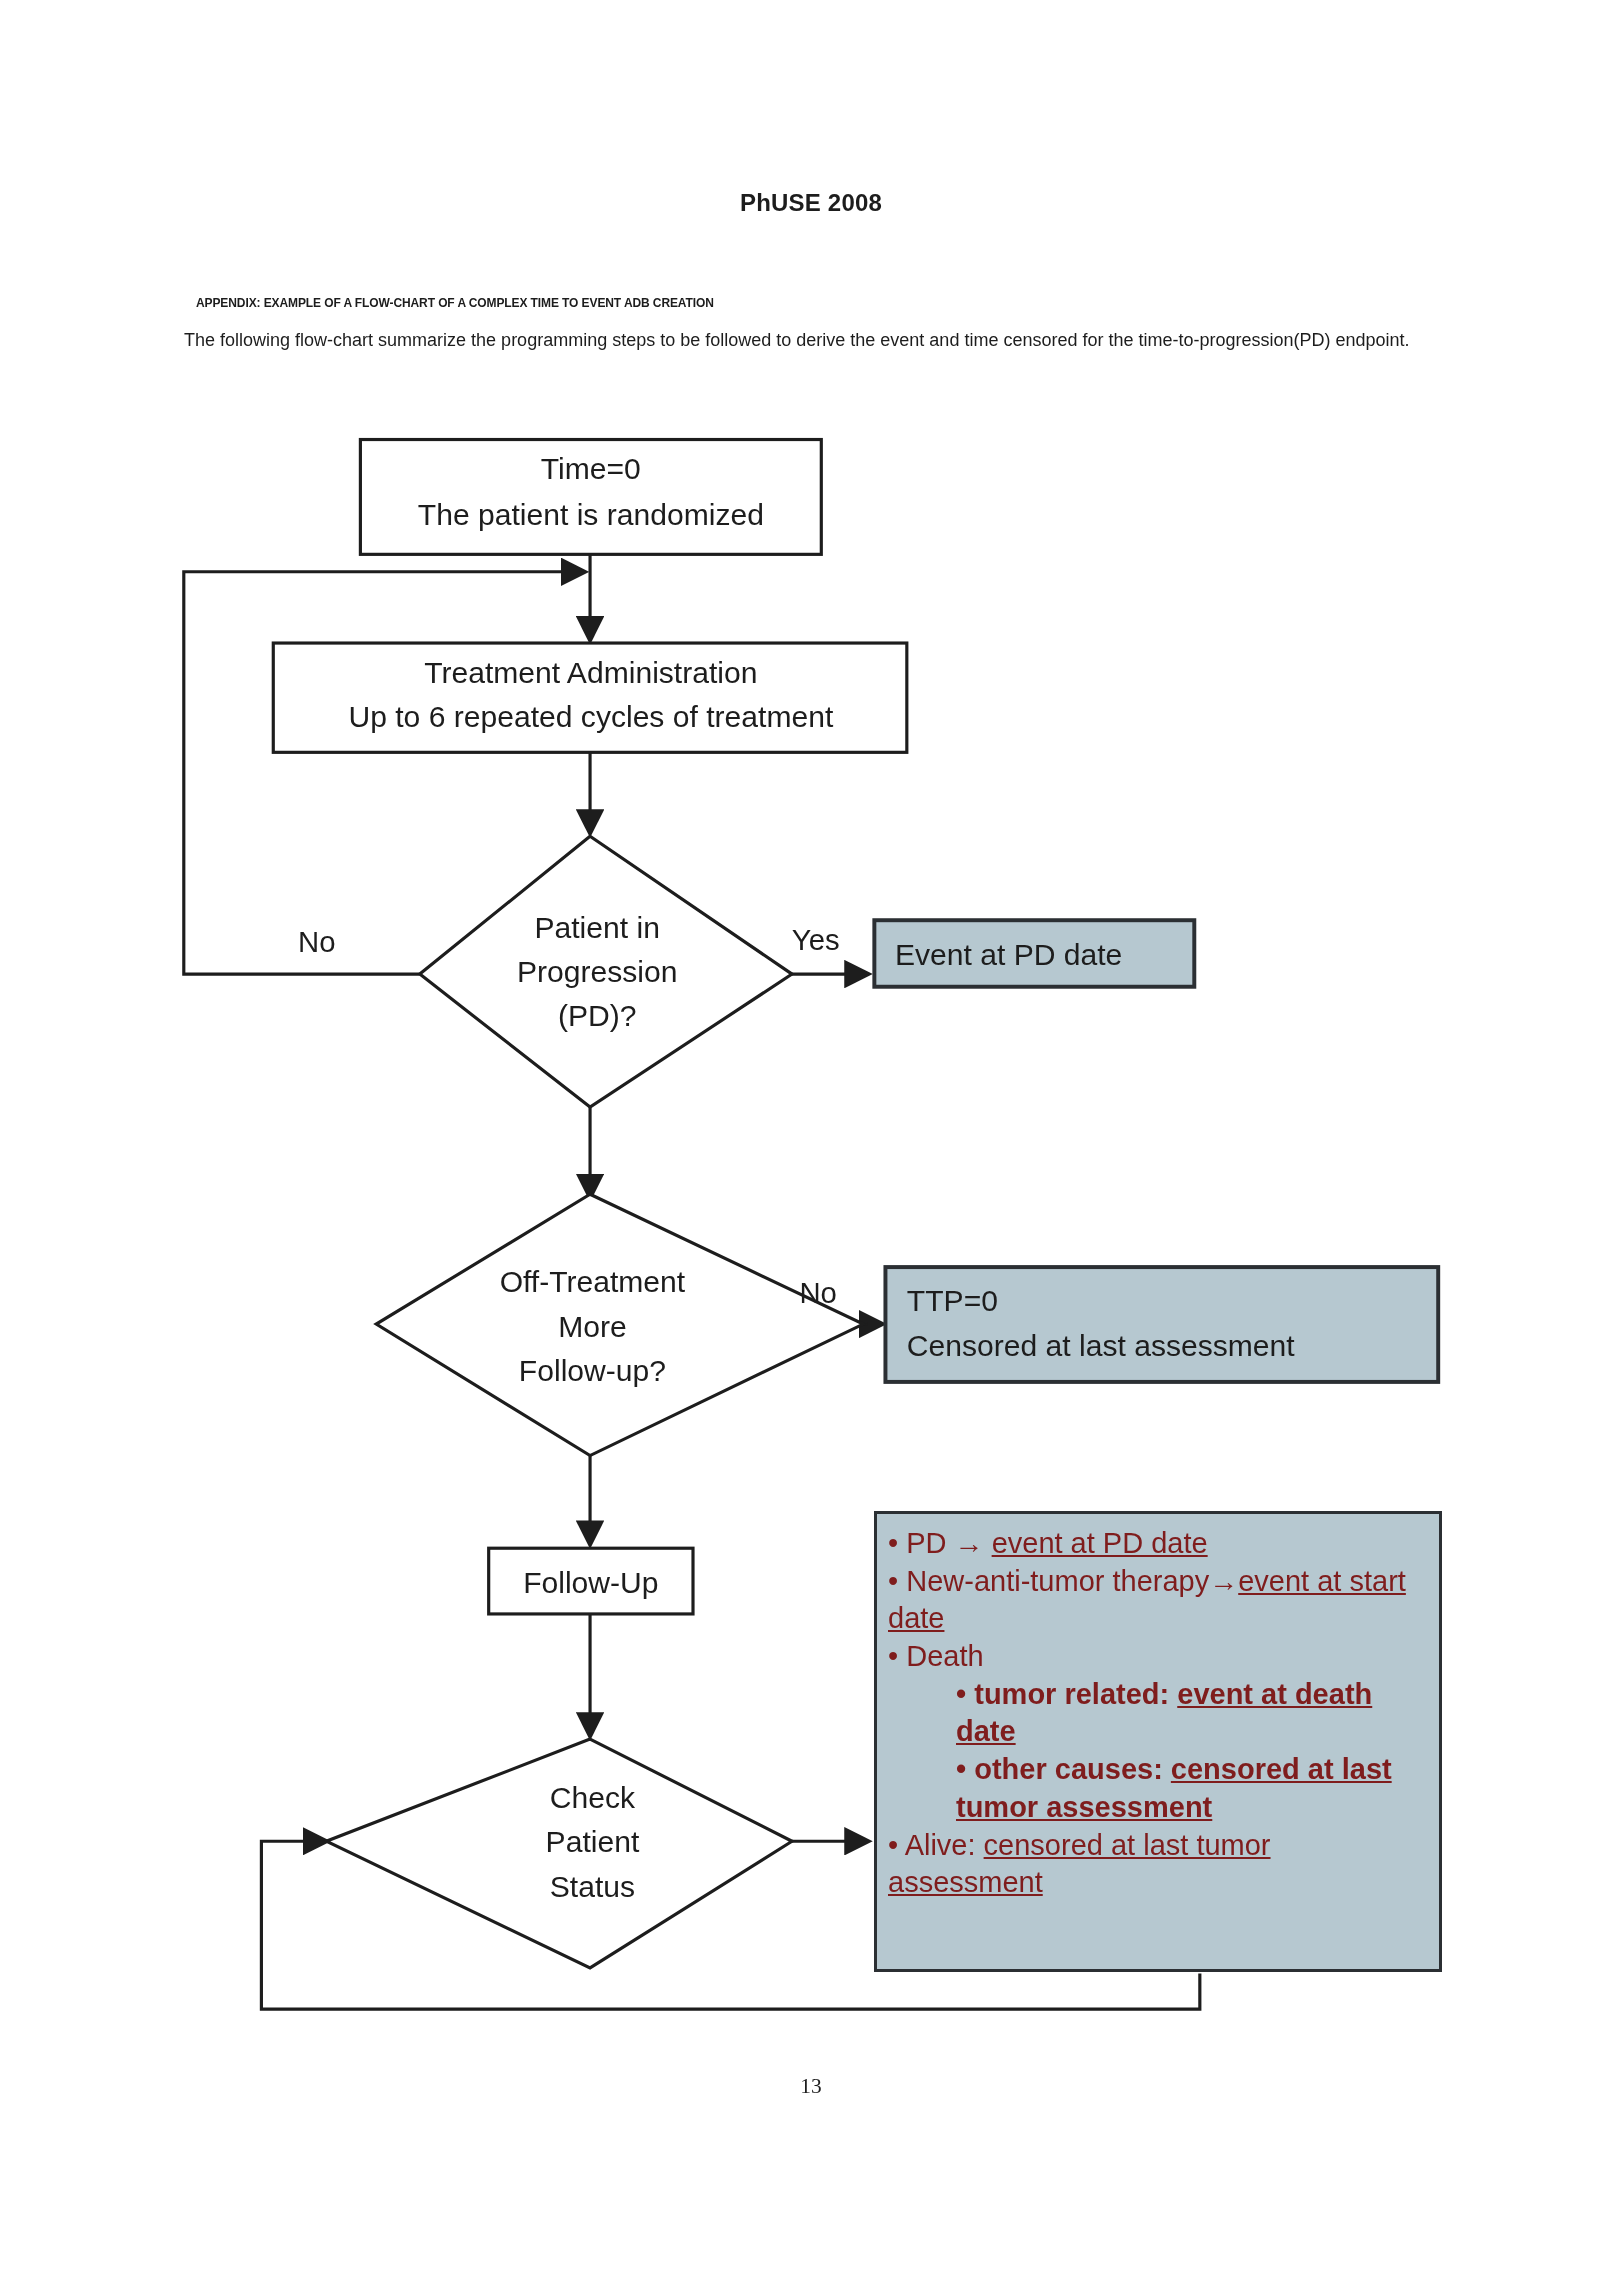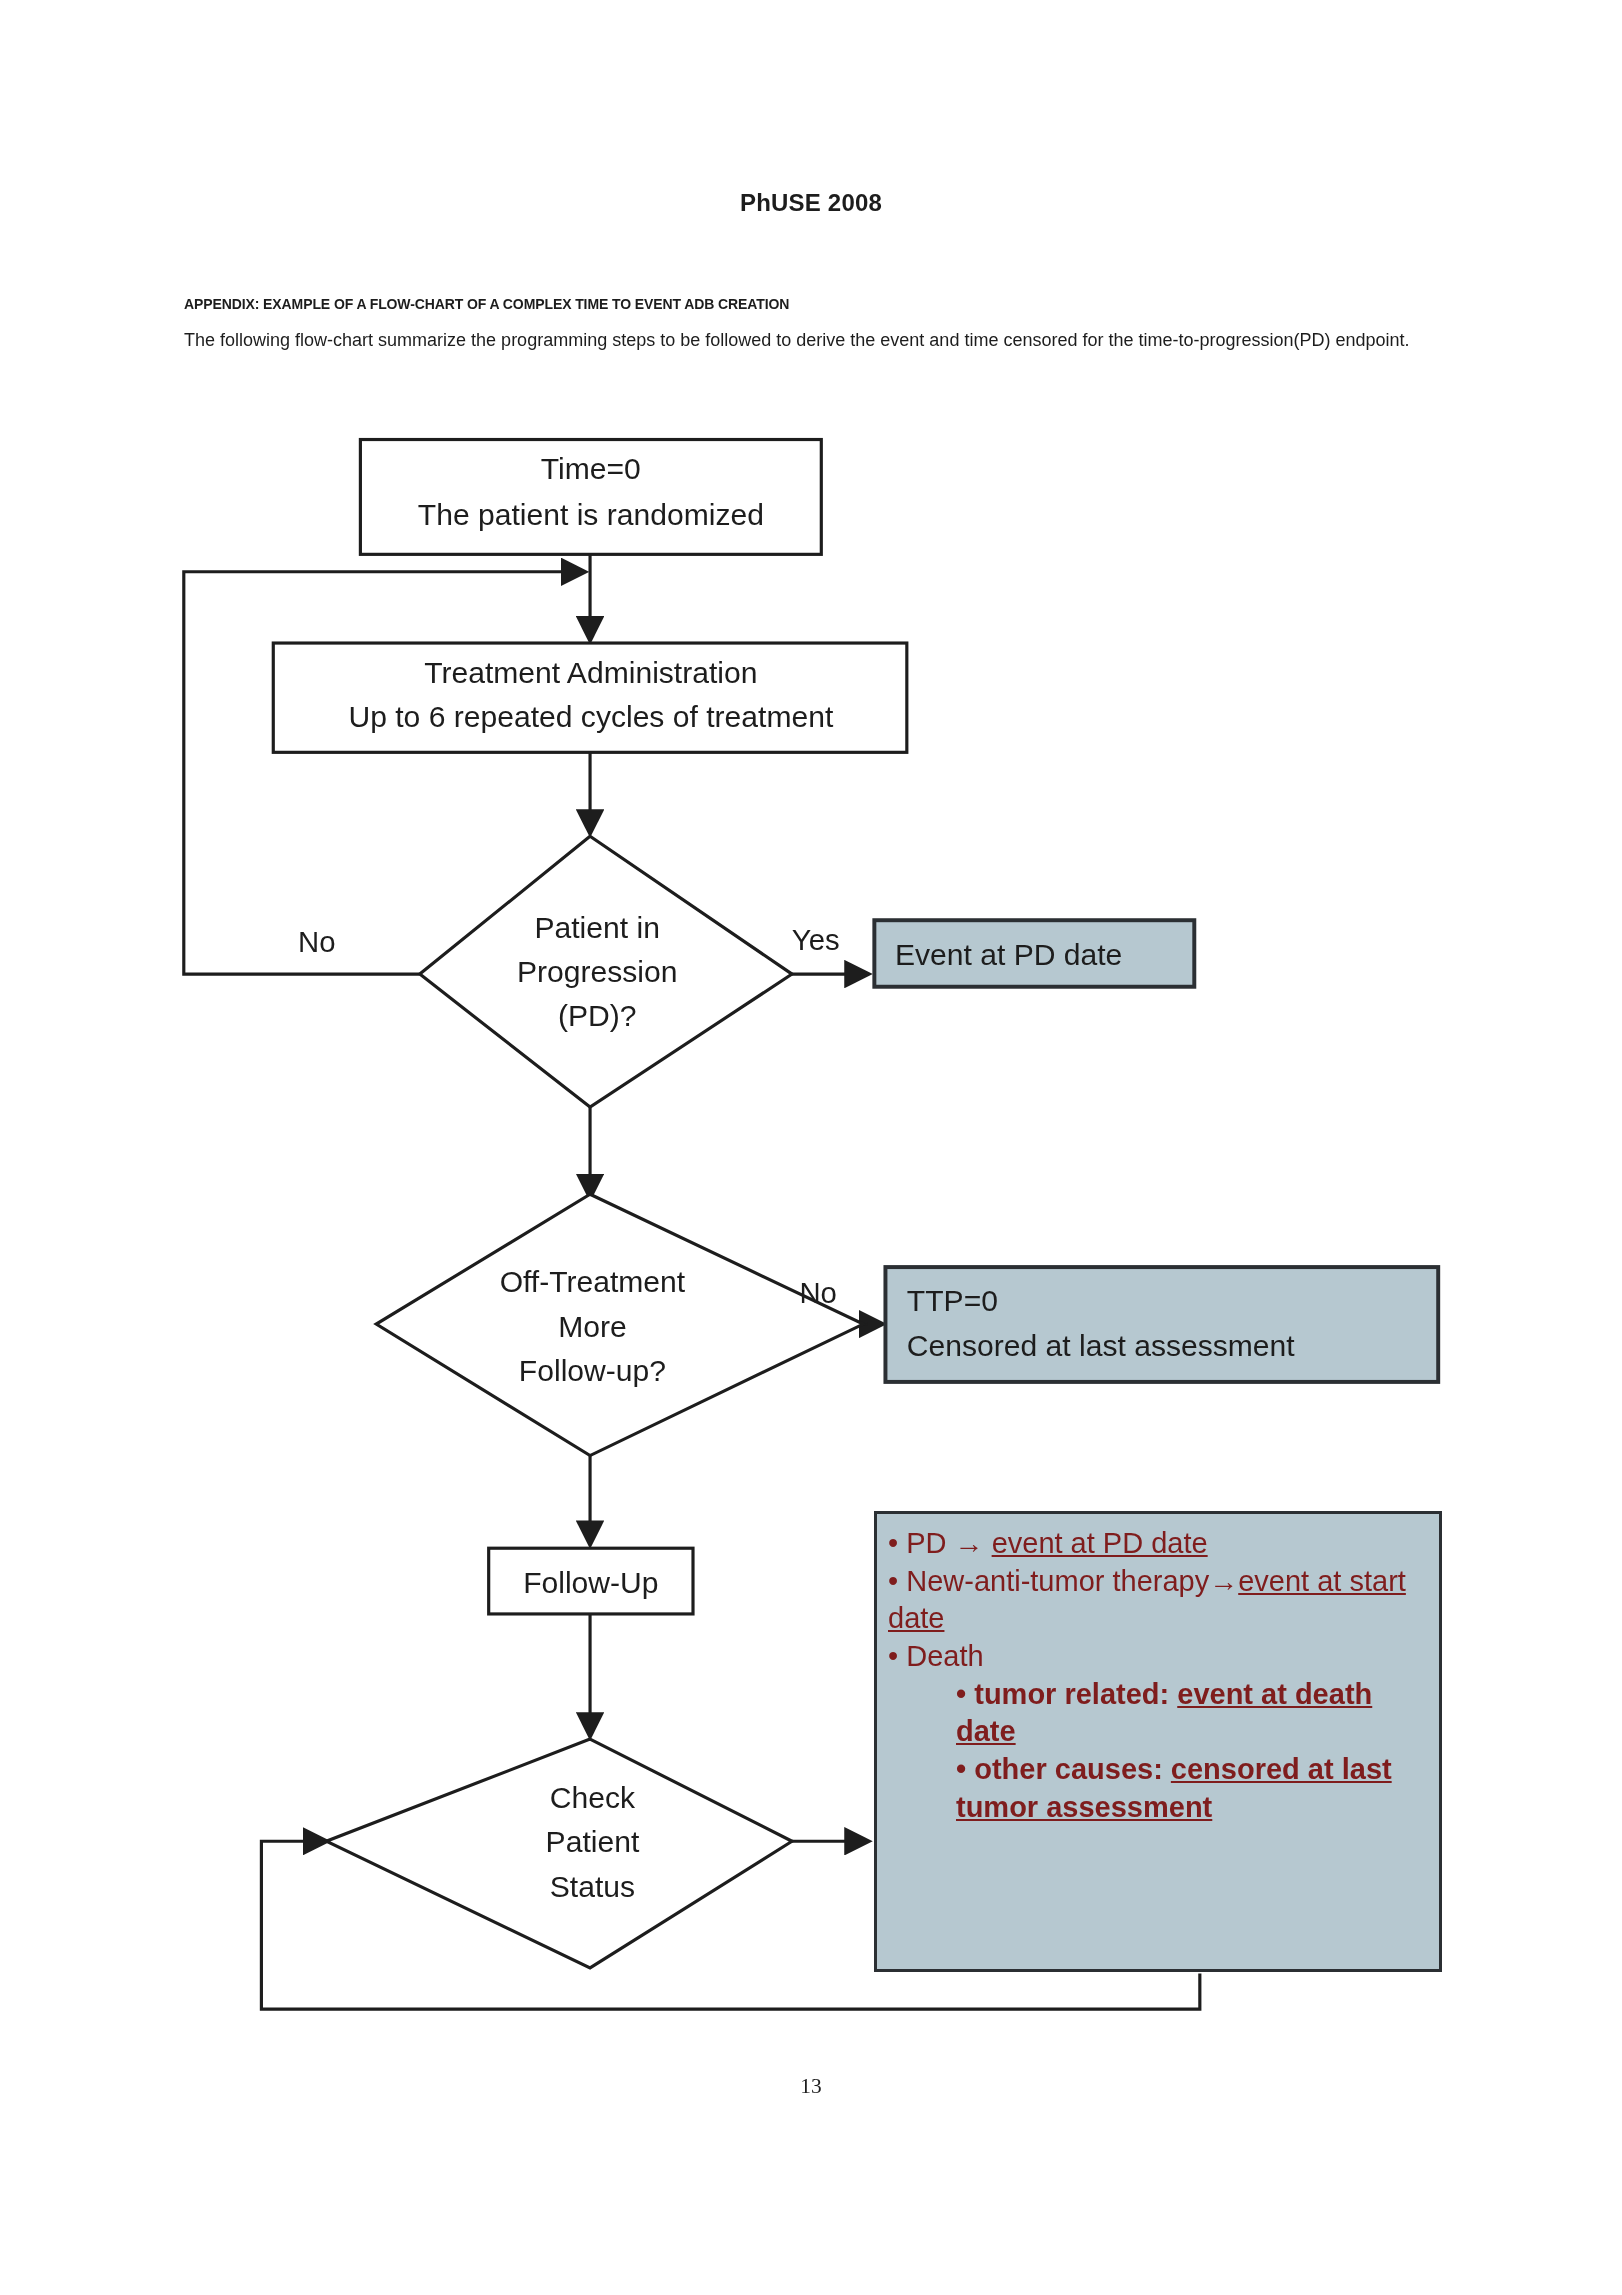--- a/index.html
+++ b/index.html
@@ -31,23 +31,23 @@
     width: 1622px;
     text-align: center;
     font-size: 24px;
     font-weight: bold;
     letter-spacing: 0.2px;
   }
 
   .appendix-heading {
     position: absolute;
     top: 296px;
-    left: 184px;
+    left: 196px;
     width: 1331px;
-    font-size: 14px;
+    font-size: 12px;
     font-weight: bold;
     letter-spacing: -0.1px;
   }
 
   .appendix-intro {
     position: absolute;
     top: 328px;
     left: 184px;
     width: 1267px;
     font-size: 18px;
@@ -201,19 +201,20 @@
     </g>
   </svg>
 
   <div class="bullet-panel">
     <div id="outcome-list">
         <div class="lvl1"><span>• </span><span>PD </span><span class="arrow-glyph">→</span><span> </span><u>event at PD date</u></div>
         <div class="lvl1"><span>• </span><span>New-anti-tumor therapy</span><span class="arrow-glyph">→</span><u>event at start date</u></div>
         <div class="lvl1"><span>• </span><span>Death</span></div>
         <div class="lvl2"><span>• </span><span>tumor related: </span><u>event at death date</u></div>
         <div class="lvl2"><span>• </span><span>other causes: </span><u>censored at last tumor assessment</u></div>
+        <div class="lvl1"><span>• </span><span>Alive: </span><u>censored at last tumor assessment</u></div>
       </div>
   </div>
 
   <div class="page-number">13</div>
 
 </div>
 
 
 </body></html>

